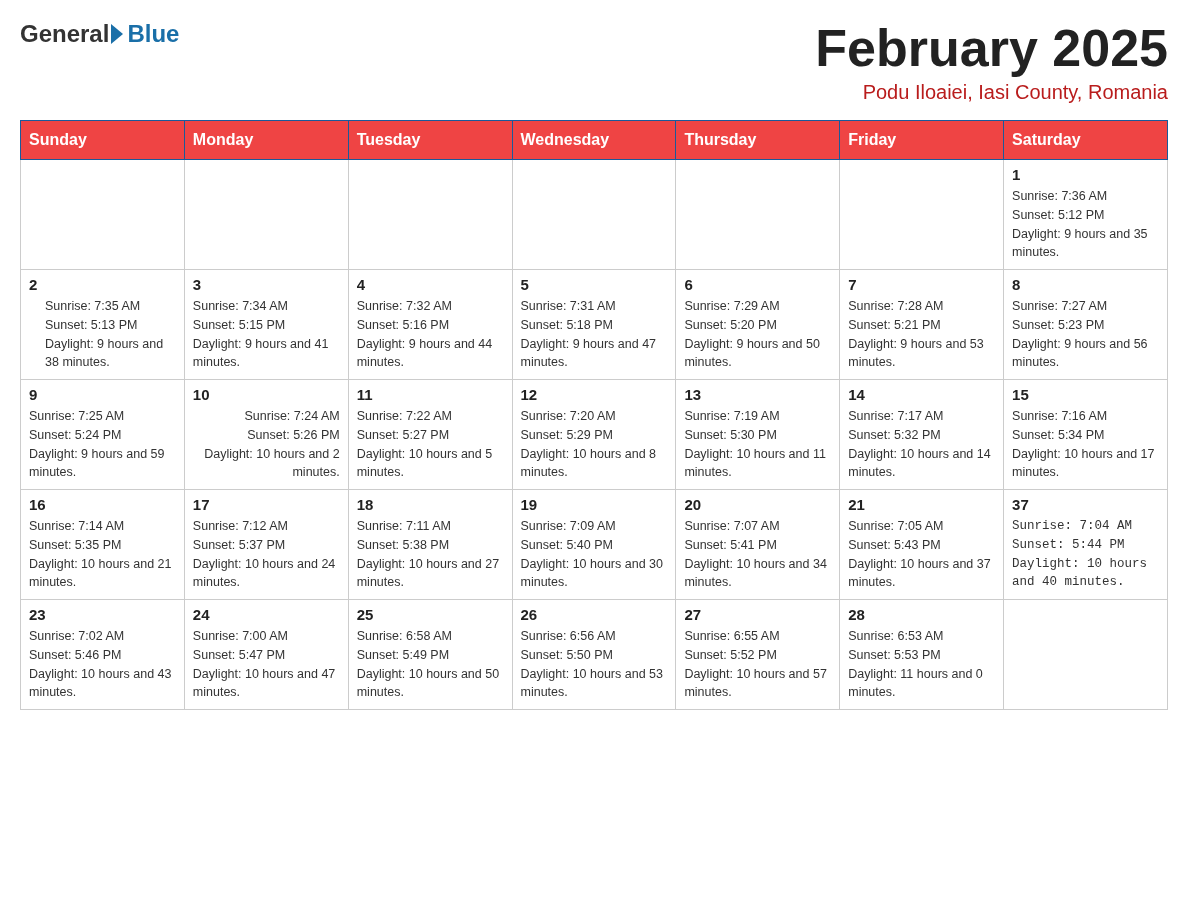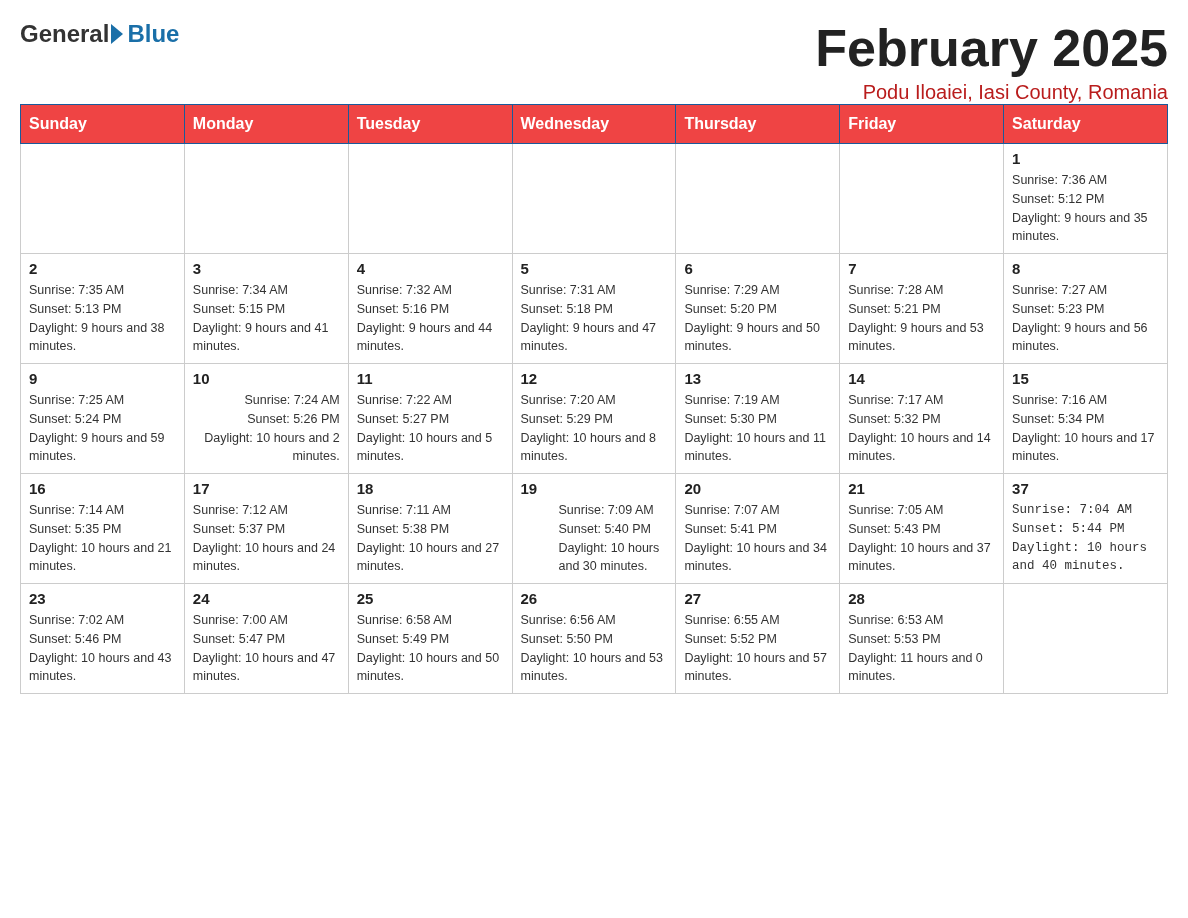--- a/index.html
+++ b/index.html
@@ -7,21 +7,21 @@
       font-family: Arial, sans-serif;
       background: #fff;
       padding: 20px;
       width: 1188px;
       min-height: 918px;
     }
     .header {
       display: flex;
       justify-content: space-between;
       align-items: flex-start;
-      margin-bottom: 0;
+      margin-bottom: 16px;
     }
     .logo {
       display: flex;
       flex-direction: column;
       align-items: flex-start;
     }
     .logo-text {
       font-size: 22px;
       font-weight: bold;
       color: #333;
@@ -144,21 +144,21 @@
         <td>
           <span class="day-number">1</span>
           <div class="day-info" style="white-space: pre-line;">Sunrise: 7:36 AM
 Sunset: 5:12 PM
 Daylight: 9 hours and 35 minutes.</div>
         </td>
       </tr>
       <tr class="week-row">
         <td>
           <span class="day-number">2</span>
-          <div class="day-info" style="white-space: pre-line;">Sunrise: 7:35 AM
+          <div class="day-info" style="white-space: pre-line; margin-left: 16px;">Sunrise: 7:35 AM
 Sunset: 5:13 PM
 Daylight: 9 hours and 38 minutes.</div>
         </td>
         <td>
           <span class="day-number">3</span>
           <div class="day-info" style="white-space: pre-line;">Sunrise: 7:34 AM
 Sunset: 5:15 PM
 Daylight: 9 hours and 41 minutes.</div>
         </td>
         <td>
@@ -250,21 +250,21 @@
 Daylight: 10 hours and 24 minutes.</div>
         </td>
         <td>
           <span class="day-number">18</span>
           <div class="day-info" style="white-space: pre-line;">Sunrise: 7:11 AM
 Sunset: 5:38 PM
 Daylight: 10 hours and 27 minutes.</div>
         </td>
         <td>
           <span class="day-number">19</span>
-          <div class="day-info" style="white-space: pre-line; margin-left: 38px;">Sunrise: 7:09 AM
+          <div class="day-info" style="white-space: pre-line;">Sunrise: 7:09 AM
 Sunset: 5:40 PM
 Daylight: 10 hours and 30 minutes.</div>
         </td>
         <td>
           <span class="day-number">20</span>
           <div class="day-info" style="white-space: pre-line;">Sunrise: 7:07 AM
 Sunset: 5:41 PM
 Daylight: 10 hours and 34 minutes.</div>
         </td>
         <td>

